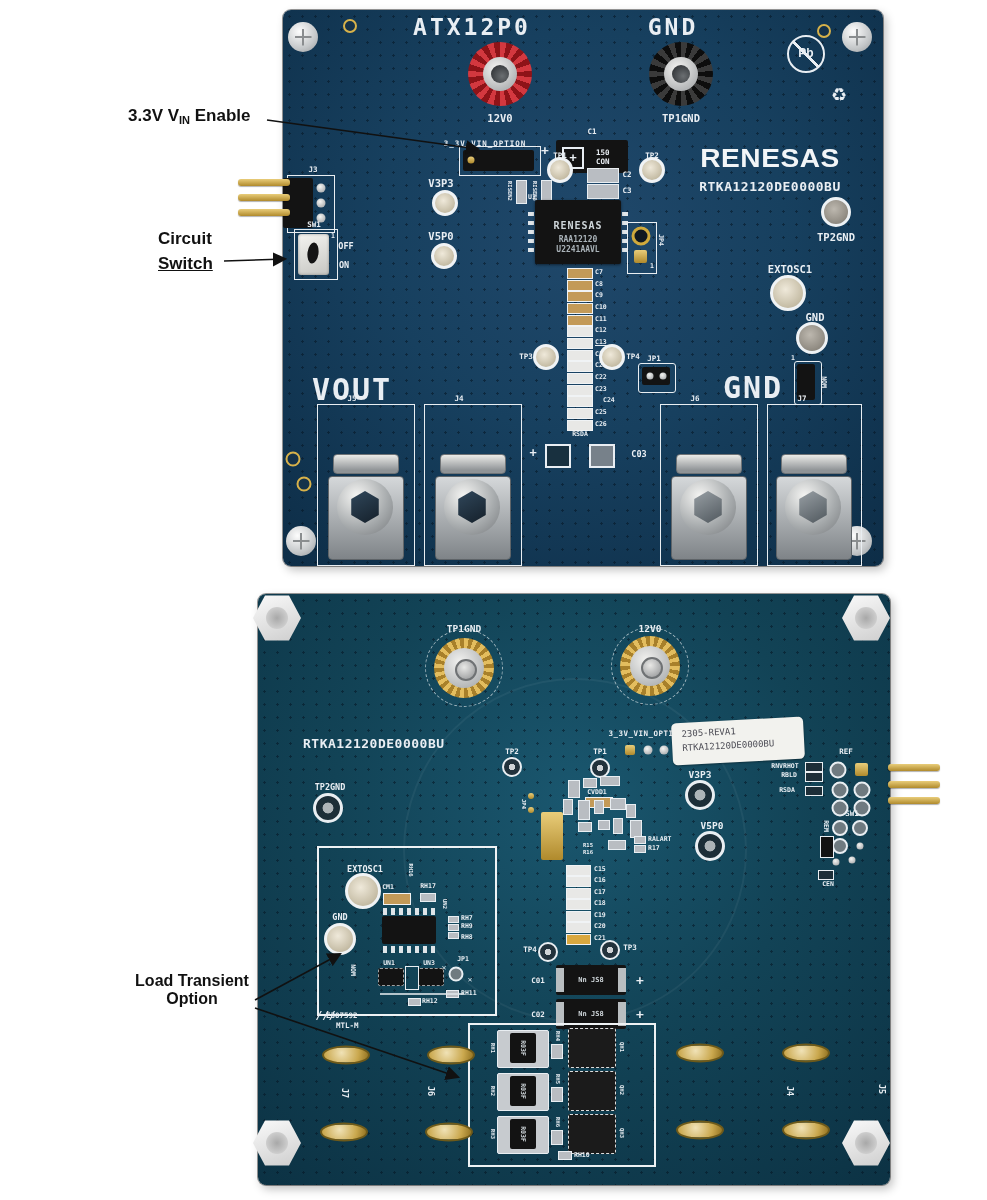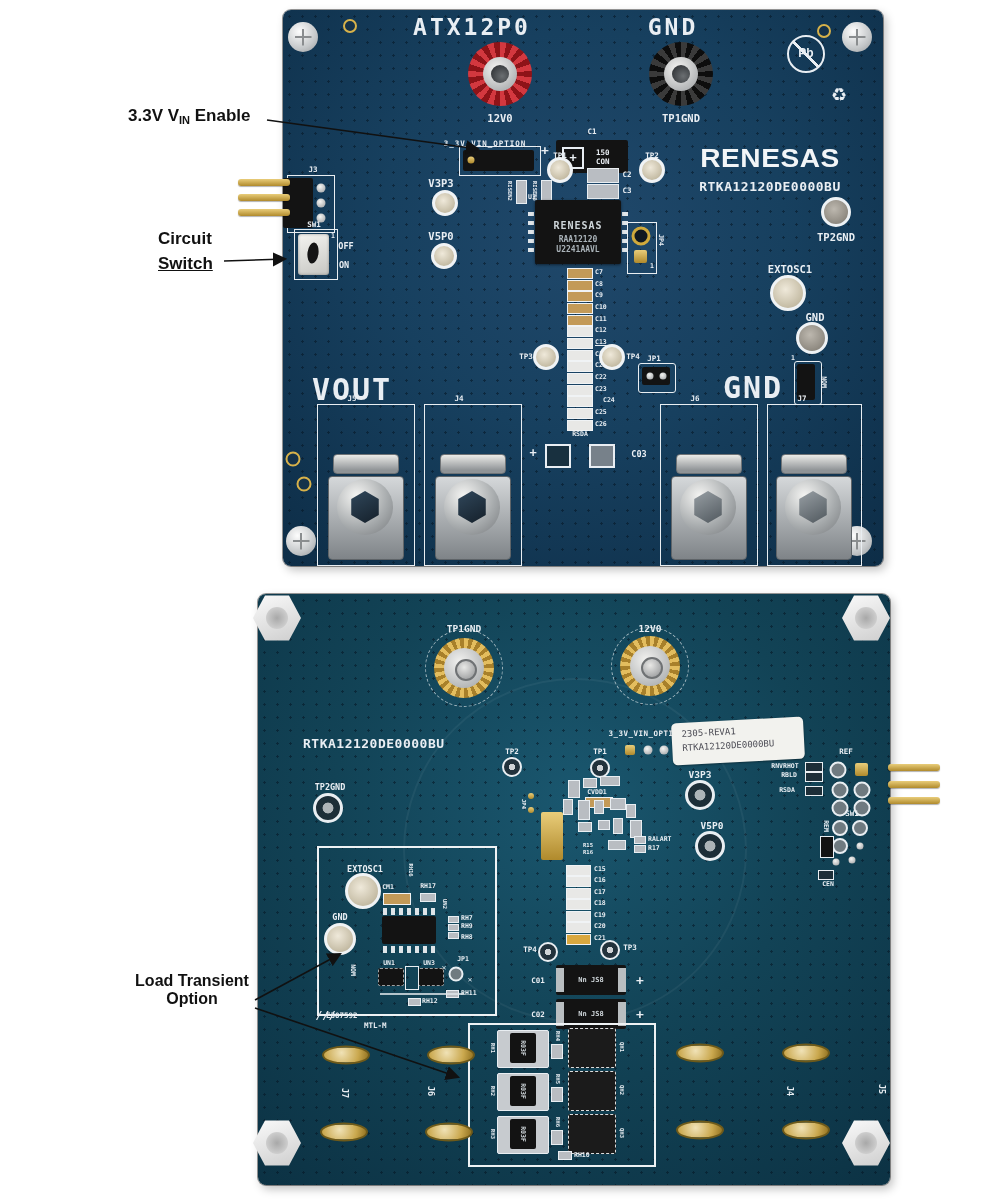--- a/index.html
+++ b/index.html
@@ -435,21 +435,21 @@
   <div class="c silk s7" style="left:212px;top:386px;">✕</div>
   <div class="r comp" style="left:188px;top:396px;width:11px;height:6px;"></div>
   <div class="r silk s6" style="left:203px;top:396px;">RH11</div>
   <div class="r comp" style="left:150px;top:404px;width:11px;height:6px;"></div>
   <div class="r silk s6" style="left:164px;top:404px;">RH12</div>
   <div class="c silk s6 vert" style="left:95px;top:376px;">NOM</div>
   <div class="r" style="left:122px;top:399px;width:84px;height:2px;background:rgba(223,229,233,.8);"></div>
 
   <div class="c silk" style="left:68px;top:421px;font-size:11px;font-style:italic;">///</div>
   <div class="r silk s7" style="left:68px;top:418px;">E307592</div>
-  <div class="r silk s7" style="left:78px;top:428px;margin-left:28px;">MTL-M</div>
+  <div class="r silk s7" style="left:78px;top:428px;">MTL-M</div>
 
   <div class="r" style="left:210px;top:429px;width:184px;height:140px;border:2px solid #eef2f4;"></div>
   <div class="c silk s5 vert" style="left:234px;top:454px;">RH1</div>
   <div class="r rmet" style="left:239px;top:436px;width:50px;height:36px;">
     <div class="r blk" style="left:12px;top:2px;width:26px;height:30px;"></div>
     <div class="c silk s6 vert" style="left:25px;top:17px;color:#cfd6da;">R03F</div>
   </div>
   <div class="c silk s5 vert" style="left:234px;top:497px;">RH2</div>
   <div class="r rmet" style="left:239px;top:479px;width:50px;height:36px;">
     <div class="r blk" style="left:12px;top:2px;width:26px;height:30px;"></div>

